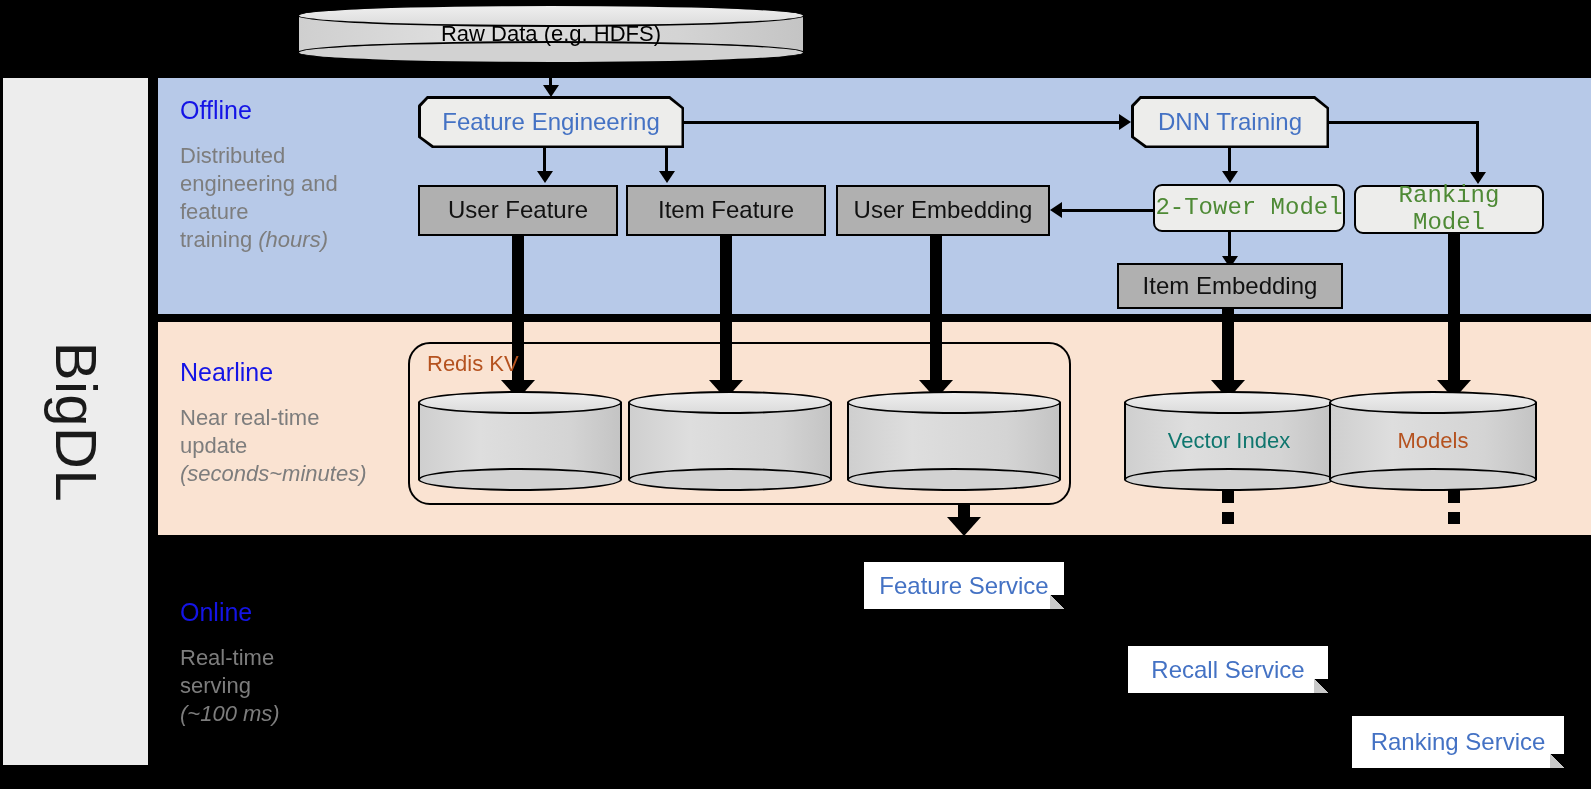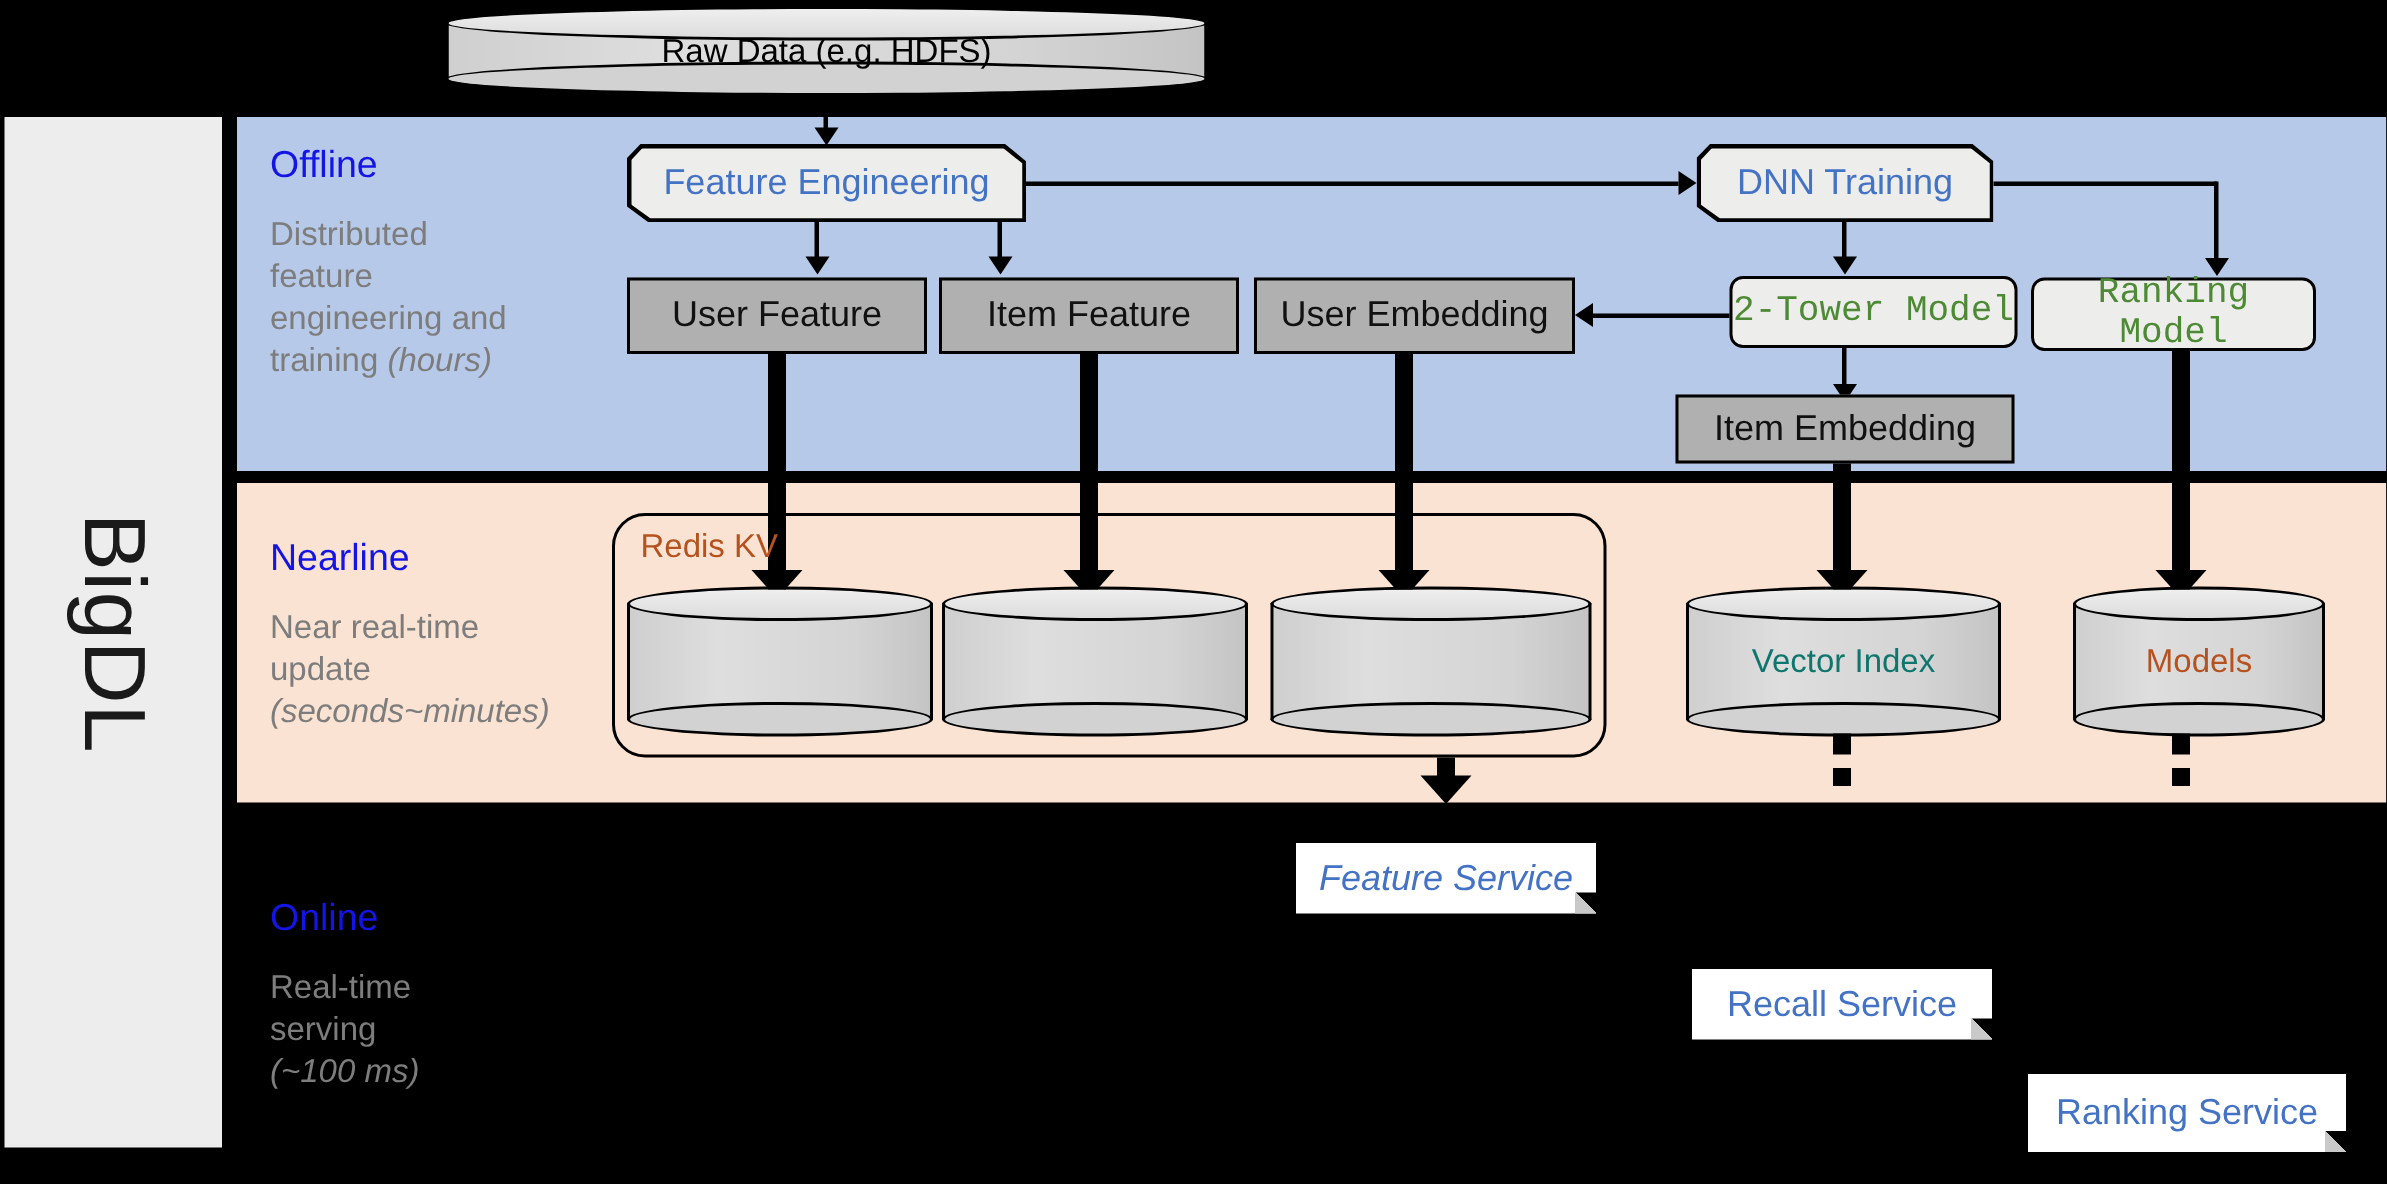--- a/index.html
+++ b/index.html
@@ -119,22 +119,22 @@
     <span class="vlabel">BigDL</span>
   </div>
 
   <div class="abs" id="band-offline"></div>
   <div class="abs" id="band-nearline"></div>
   <div class="abs" id="band-online"></div>
 
   <div class="abs band-title" style="left:180px;top:96px;">Offline</div>
   <div class="abs band-sub" style="left:180px;top:142px;width:200px;">
     <div>Distributed</div>
+    <div>engineering and</div>
     <div>feature</div>
-    <div>engineering and</div>
     <div><span>training </span><i>(hours)</i></div>
   </div>
 
   <div class="abs band-title" style="left:180px;top:358px;">Nearline</div>
   <div class="abs band-sub" style="left:180px;top:404px;width:230px;">
     <div>Near real-time</div>
     <div>update</div>
     <div><i>(seconds~minutes)</i></div>
   </div>
 
@@ -247,38 +247,38 @@
     <div class="top"></div>
     <div class="cap"></div>
   </div>
 
   <div class="cyl" style="left:1124px;top:391px;width:210px;height:100px;">
     <div class="body"></div>
     <div class="bot"></div>
     <div class="top"></div>
     <div class="cap" style="color:#0f766e;">Vector Index</div>
   </div>
-  <div class="cyl" style="left:1382px;top:391px;width:168px;height:100px;">
+  <div class="cyl" style="left:1329px;top:391px;width:208px;height:100px;">
     <div class="body"></div>
     <div class="bot"></div>
     <div class="top"></div>
     <div class="cap" style="color:#b5521f;">Models</div>
   </div>
 
   <div class="stub abs" style="left:958px;top:505px;height:14px;"></div>
   <div class="ahead-d-big abs" style="left:947px;top:517px;"></div>
 
   <div class="stub abs" style="left:1222px;top:489px;height:14px;"></div>
   <div class="dot abs" style="left:1222px;top:512px;"></div>
 
   <div class="stub abs" style="left:1448px;top:489px;height:14px;"></div>
   <div class="dot abs" style="left:1448px;top:512px;"></div>
 
 
-  <div class="note abs" style="left:864px;top:562px;width:200px;height:47px;font-style:italic;">
+  <div class="note abs" style="left:864px;top:562px;width:200px;height:47px;">
     <span>Feature Service</span>
     <span class="fold" style="width:14px;height:14px;"></span>
   </div>
 
   <div class="note abs" style="left:1128px;top:646px;width:200px;height:47px;">
     <span>Recall Service</span>
     <span class="fold" style="width:14px;height:14px;"></span>
   </div>
 
   <div class="note abs" style="left:1352px;top:716px;width:212px;height:52px;">

